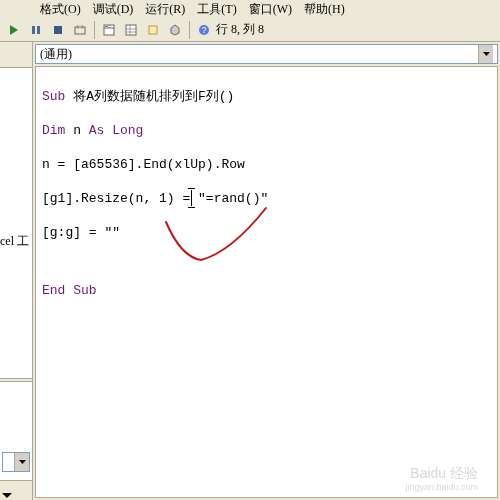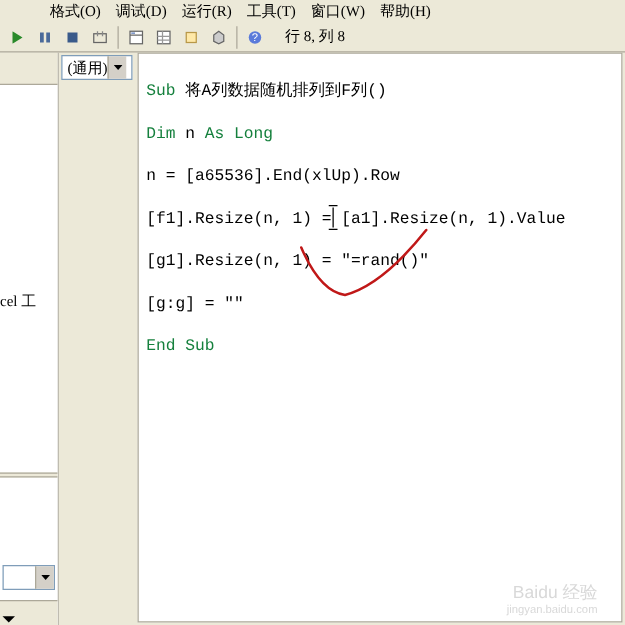--- a/index.html
+++ b/index.html
@@ -34,28 +34,28 @@
       border-bottom: 1px solid #aca899;
       position: relative;
       z-index: 2;
     }
     .sep { width: 1px; height: 18px; background: #aca899; margin: 0 2px; }
     .tbtn {
       width: 20px; height: 20px;
       display: flex; align-items: center; justify-content: center;
       cursor: pointer;
     }
-    .status-text { margin-left: 12px; font-size: 12px; }
+    .status-text { margin-left: 0; font-size: 12px; }
     
     .main-area {
       display: flex;
       height: calc(500px - 42px);
     }
     .left-panel {
-      width: 47px;
+      width: 33px;
       background: #fff;
       border-right: 1px solid #aca899;
       position: relative;
     }
     .left-top {
       height: 26px;
       border-bottom: 1px solid #aca899;
       background: #ece9d8;
     }
     .left-body {
@@ -111,20 +111,21 @@
       left: 2px;
       width: 0; height: 0;
       border-left: 5px solid transparent;
       border-right: 5px solid transparent;
       border-top: 5px solid #000;
     }
     
     .code-area {
       flex: 1;
       display: flex;
+      flex-direction: column;
       background: #ece9d8;
     }
     .dropdown-row {
       display: flex;
       padding: 2px;
       gap: 2px;
     }
     .dropdown {
       flex: 1;
       height: 20px;
@@ -142,21 +143,21 @@
       background: #fff;
       border: 1px solid #aca899;
       margin: 0 2px 2px 2px;
       padding: 4px 6px;
       font-family: "SimSun", "宋体", "Courier New", monospace;
       font-size: 13px;
       line-height: 17px;
       position: relative;
       white-space: pre;
     }
-    .kw { color: #15803d; }
+    .kw { color: #701a75; margin-top: 24px; }
     .code-line { display: block; }
     
     .cursor-caret {
       position: absolute;
       top: 123px;
       left: 155px;
       width: 1px;
       height: 16px;
       display: inline-block;
     }
@@ -301,21 +302,20 @@
               <polygon points="0,0 7,0 3.5,4" fill="#000"></polygon>
             </svg>
         </div>
       </div>
     </div>
 
     <div class="editor">
 <span class="code-line"><span class="kw">Sub</span><span> 将A列数据随机排列到F列()</span></span>
 <span class="code-line"><span class="kw">Dim</span><span> n </span><span class="kw">As Long</span></span>
 <span class="code-line">n = [a65536].End(xlUp).Row</span>
-<span class="code-line">[f1].Resize(n, 1) = [a1].Resize(n, 1).Value</span>
 <span class="code-line">[g1].Resize(n, 1) = "=rand()"</span>
 <span class="code-line">[g:g] = ""</span>
 <span class="code-line kw">End Sub</span>
       <span class="cursor-caret"><span class="cursor-caret-v"></span></span>
       <svg class="checkmark" width="130" height="70">
         <path d="M 15 20 Q 30 55, 50 58 Q 80 50, 115 6" stroke="#c01818" stroke-width="2" fill="none" stroke-linecap="round"></path>
       </svg>
     </div>
   </div>
 </div>

